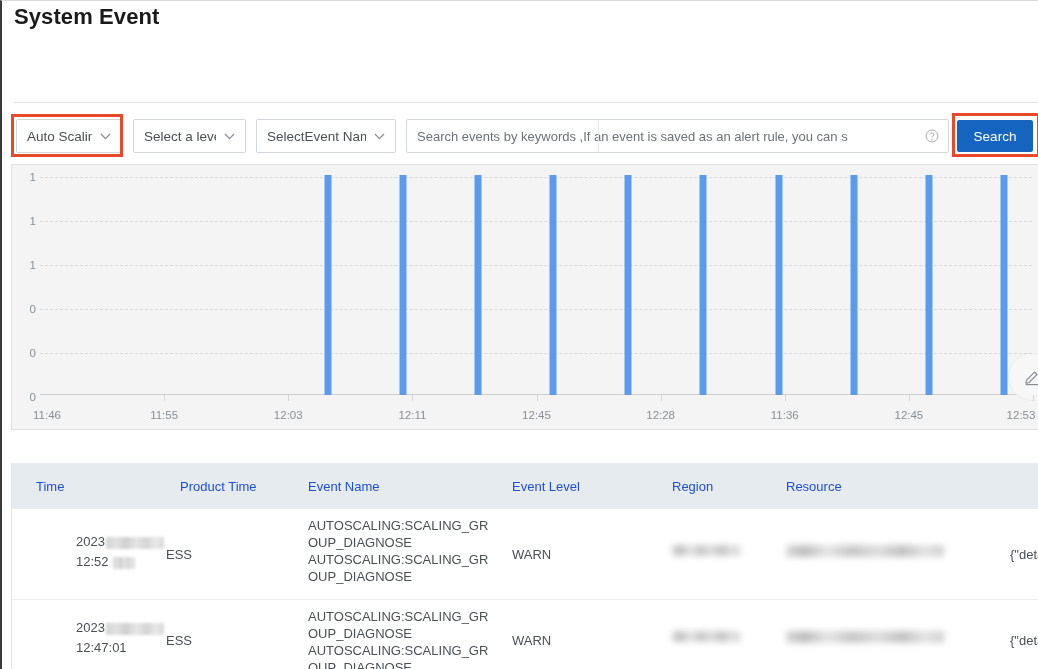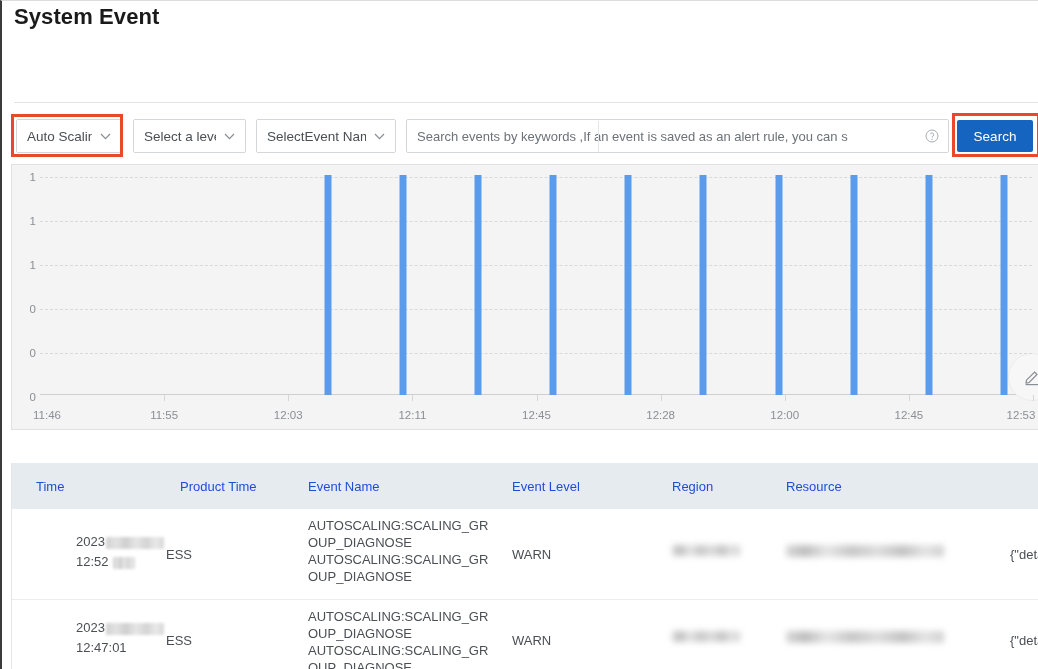--- a/index.html
+++ b/index.html
@@ -393,21 +393,21 @@
         <div class="xlabel" style="left: 152.125px;">11:55</div>
         <div class="tick" style="left: 152.125px;"></div>
         <div class="xlabel" style="left: 276.25px;">12:03</div>
         <div class="tick" style="left: 276.25px;"></div>
         <div class="xlabel" style="left: 400.375px;">12:11</div>
         <div class="tick" style="left: 400.375px;"></div>
         <div class="xlabel" style="left: 524.5px;">12:45</div>
         <div class="tick" style="left: 524.5px;"></div>
         <div class="xlabel" style="left: 648.625px;">12:28</div>
         <div class="tick" style="left: 648.625px;"></div>
-        <div class="xlabel" style="left: 772.75px;">12:00</div>
+        <div class="xlabel" style="left: 772.75px;">11:36</div>
         <div class="tick" style="left: 772.75px;"></div>
         <div class="xlabel" style="left: 896.875px;">12:45</div>
         <div class="tick" style="left: 896.875px;"></div>
         <div class="xlabel" style="left: 1009px; text-align: right;">12:53</div>
         <div class="tick" style="left: 1021px;"></div>
         <div class="bar" style="left: 315.903px; bottom: 34px; height: 220px; background: rgb(91, 155, 236);"></div>
         <div class="bar" style="left: 391.02px; bottom: 34px; height: 220px; background: rgb(91, 155, 236);"></div>
         <div class="bar" style="left: 466.137px; bottom: 34px; height: 220px; background: rgb(91, 155, 236);"></div>
         <div class="bar" style="left: 541.254px; bottom: 34px; height: 220px; background: rgb(91, 155, 236);"></div>
         <div class="bar" style="left: 616.371px; bottom: 34px; height: 220px; background: rgb(91, 155, 236);"></div>

